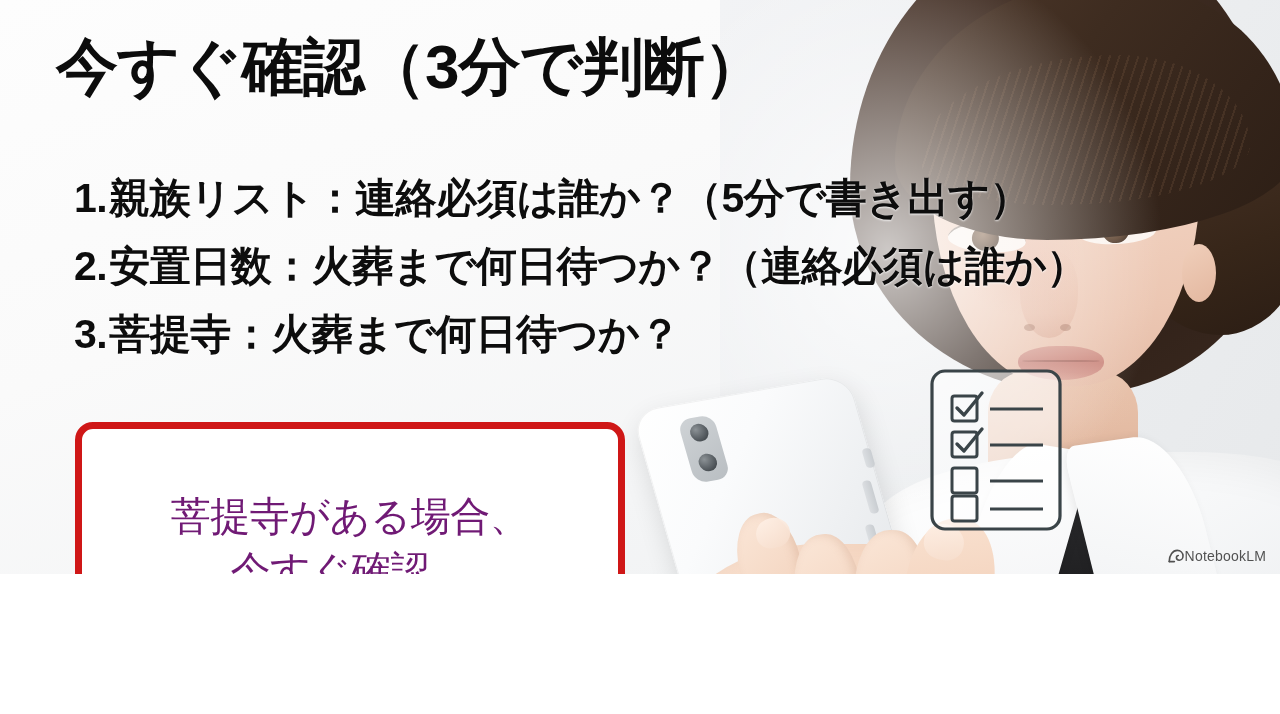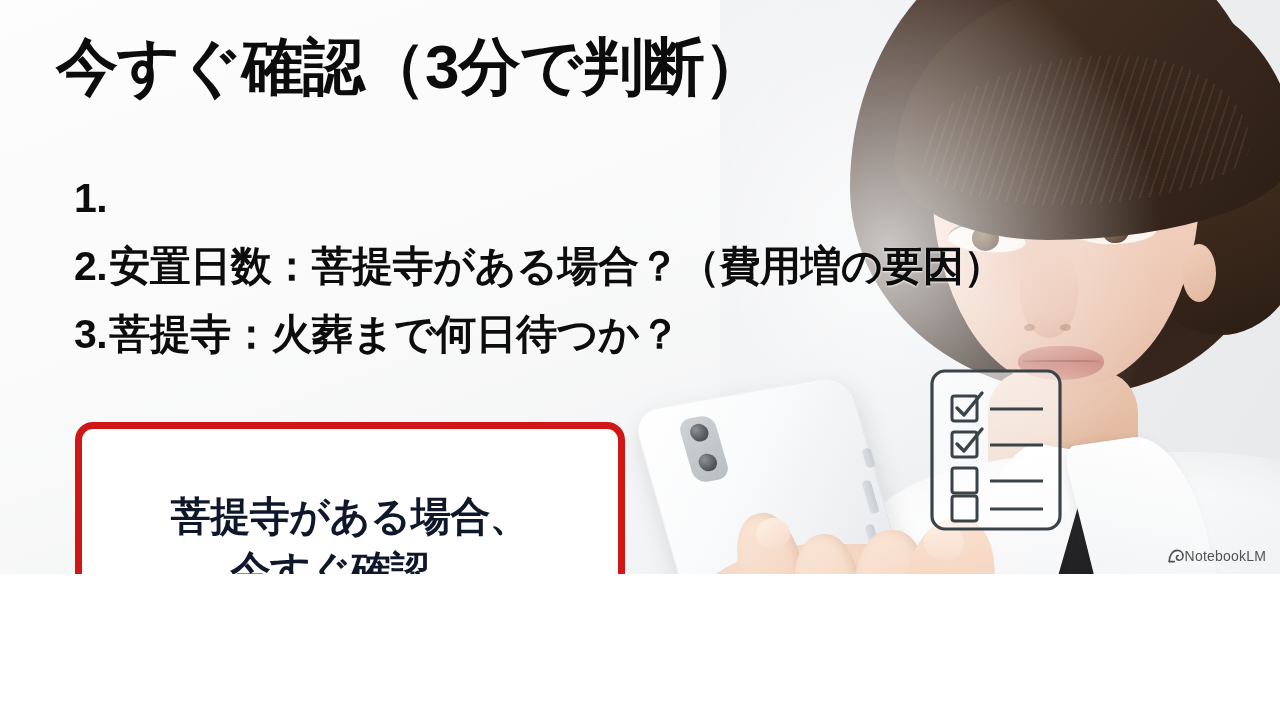--- a/index.html
+++ b/index.html
@@ -412,22 +412,22 @@
     border: 7px solid #cf1717;
     border-radius: 18px;
     background: rgba(255,255,255,0.93);
     display: flex;
     flex-direction: column;
     align-items: center;
     justify-content: center;
   }
   .redbox .line {
     font-size: 40px;
-    font-weight: 700;
-    color: #0f172a;
+    font-weight: 400;
+    color: #701a75;
     line-height: 1.34;
     letter-spacing: -0.5px;
     white-space: nowrap;
     text-align: center;
   }
 
   .watermark {
     position: absolute;
     right: 14px;
     bottom: 10px;
@@ -530,25 +530,26 @@
       <line x1="64" y1="143" x2="117" y2="143" stroke="#3a4448" stroke-width="3"></line>
     </svg>
   </div>
 
   <div class="headline">今すぐ確認（3分で判断）</div>
 
   <div class="bullets">
 
     <div class="bullet">
       <span class="num">1.</span>
+      <span class="txt">親族リスト：連絡必須は誰か？（5分で書き出す）</span>
     </div>
 
     <div class="bullet">
       <span class="num">2.</span>
-      <span class="txt">安置日数：菩提寺がある場合？（費用増の要因）</span>
+      <span class="txt">安置日数：火葬まで何日待つか？（連絡必須は誰か）</span>
     </div>
 
     <div class="bullet">
       <span class="num">3.</span>
       <span class="txt">菩提寺：火葬まで何日待つか？</span>
     </div>
 
   </div>
 
   <div class="redbox">

